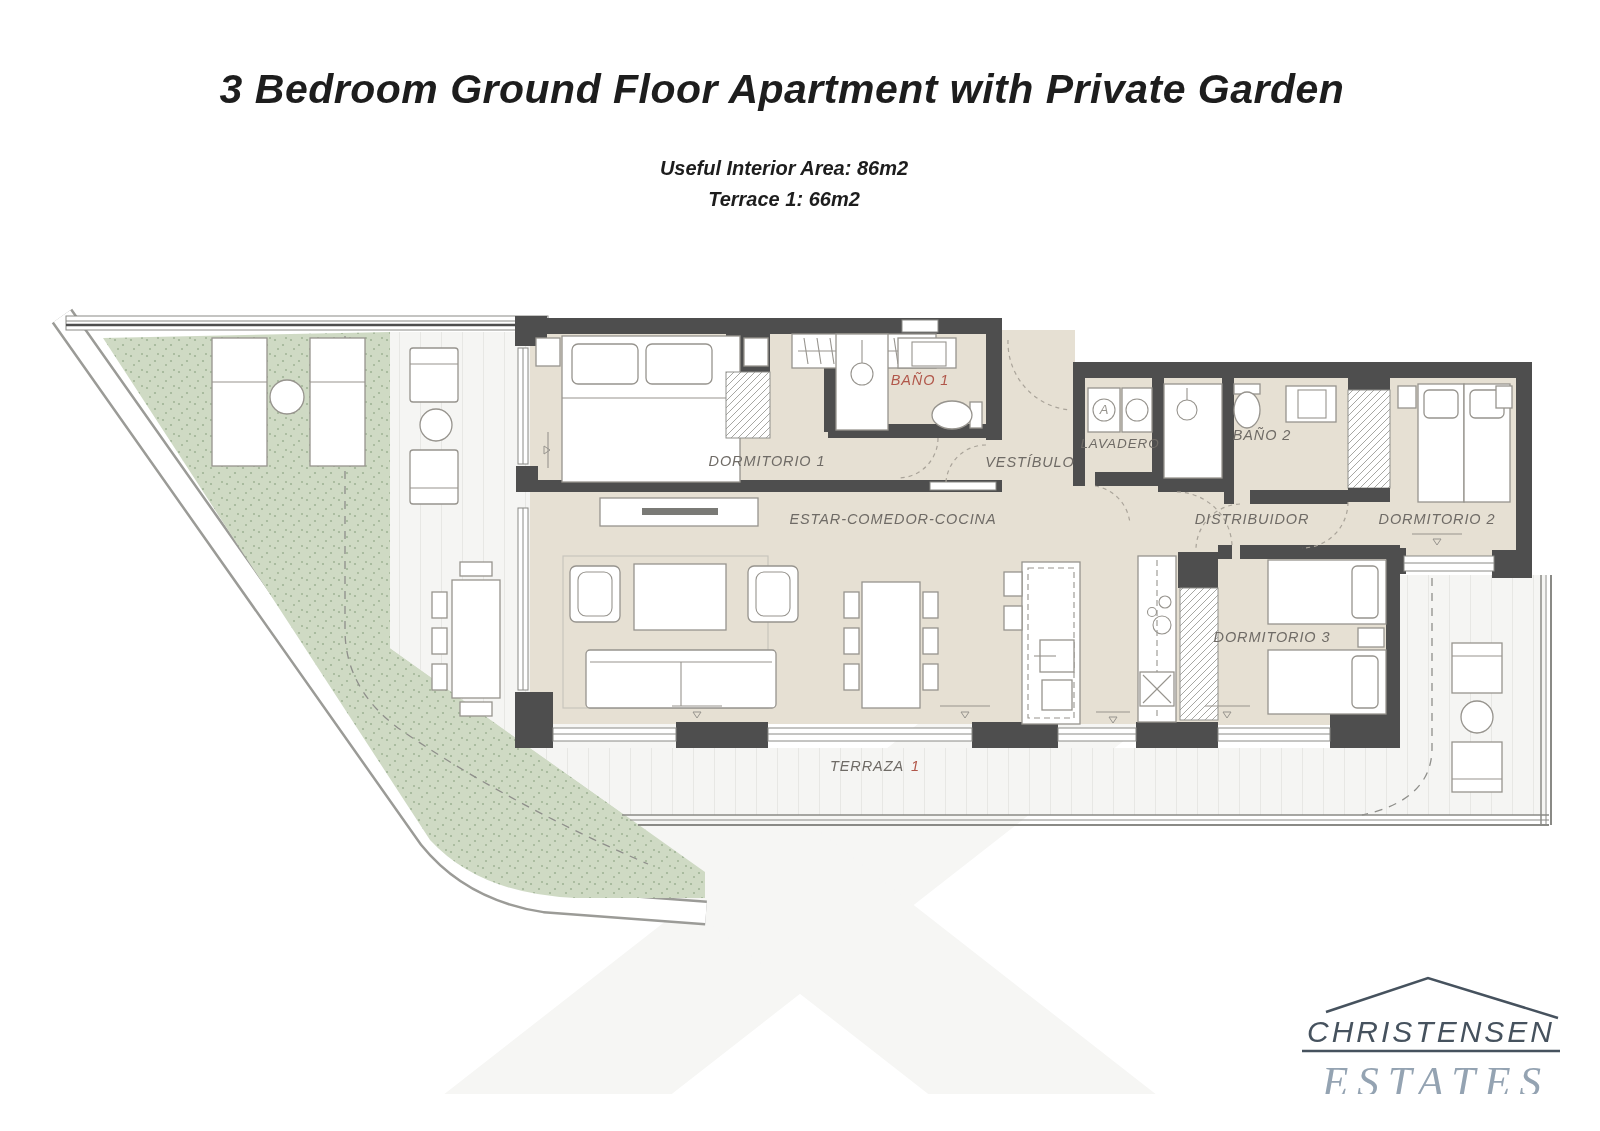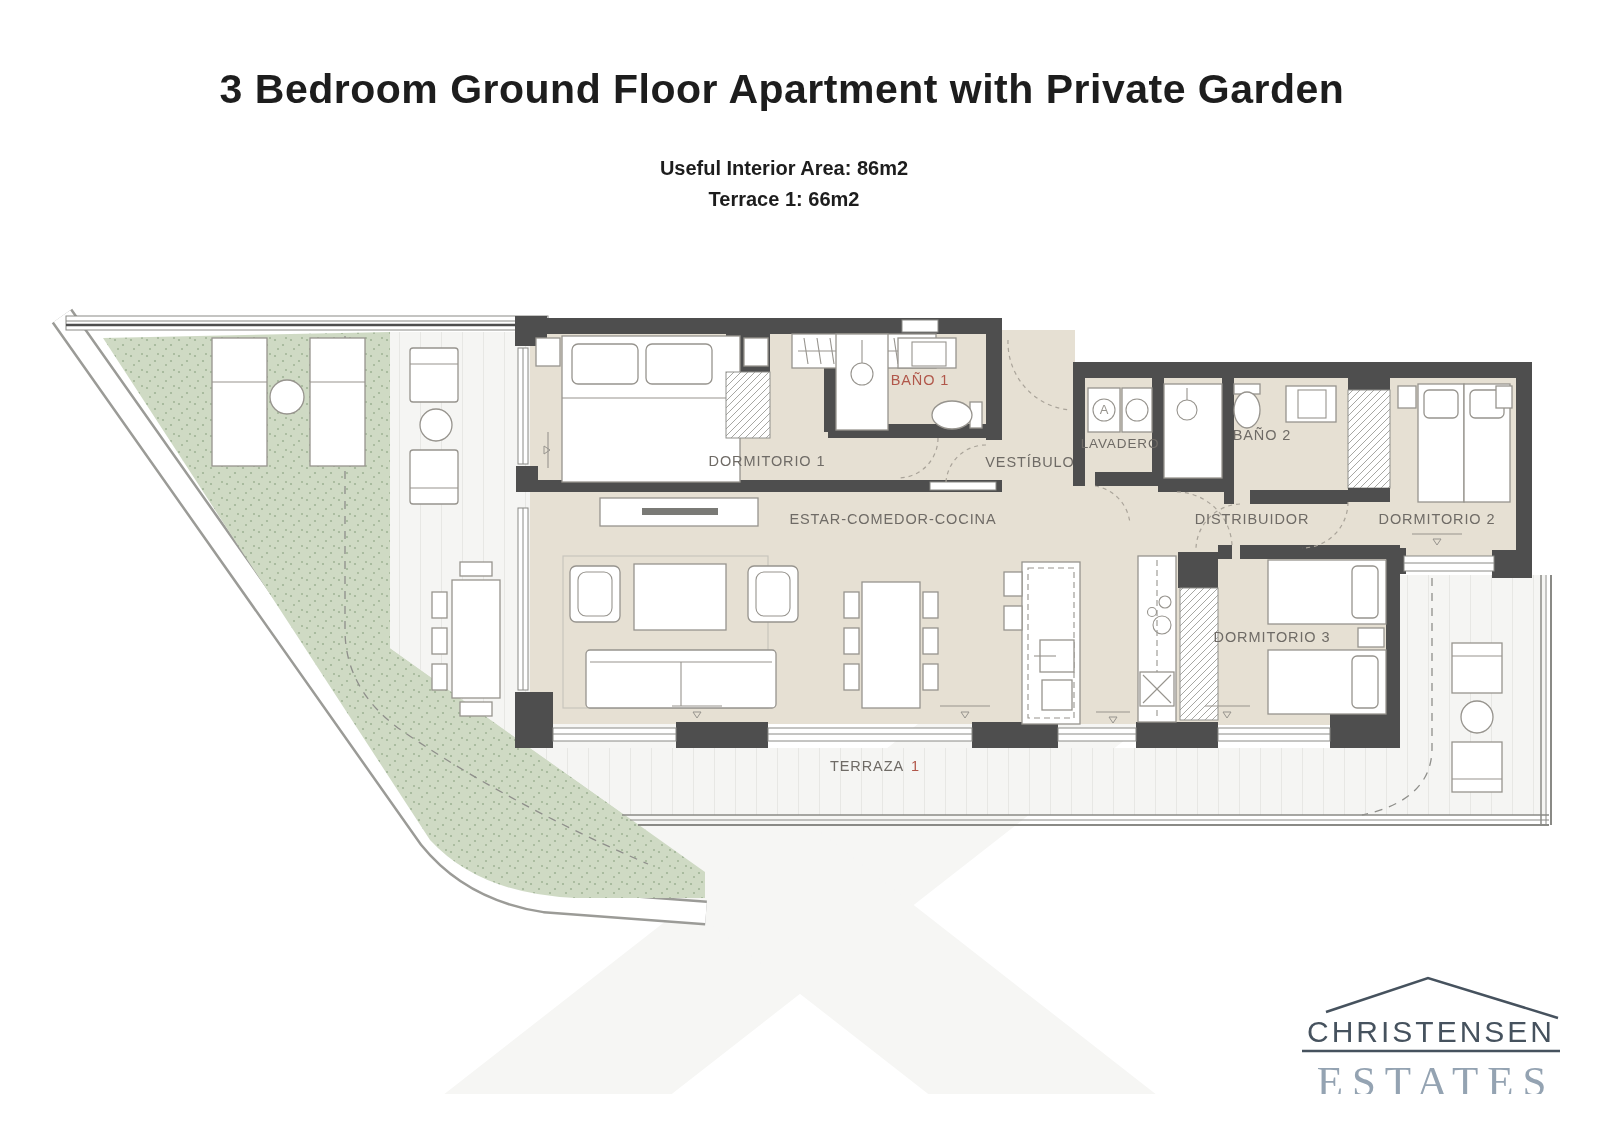--- a/index.html
+++ b/index.html
@@ -1,17 +1,17 @@
 <!DOCTYPE html>
 <html><head>
 <meta charset="utf-8">
 <style>
   html,body{margin:0;padding:0;background:#ffffff;}
   #page{position:relative;width:1600px;height:1094px;background:#ffffff;overflow:hidden;
-        font-family:"Liberation Sans",sans-serif;}
+        font-family:"Liberation Sans",sans-serif;font-style:italic;}
   svg{display:block;}
   .w{fill:#4e4e4e;stroke:none;}
   .floor{fill:#e6e0d3;stroke:none;}
   .f{fill:#ffffff;stroke:#97948e;stroke-width:1.3;}
   .fl{fill:none;stroke:#97948e;stroke-width:1.1;}
   .fd{fill:none;stroke:#97948e;stroke-width:1.1;stroke-dasharray:6 4;}
   .win{fill:#ffffff;stroke:#8a8a86;stroke-width:1;}
   .arc{fill:none;stroke:#aaa49a;stroke-width:1.2;stroke-dasharray:4 4;}
   .dash{fill:none;stroke:#8f8f8b;stroke-width:1.3;stroke-dasharray:8 7;}
   .edge{stroke:#8a8a86;fill:none;}

